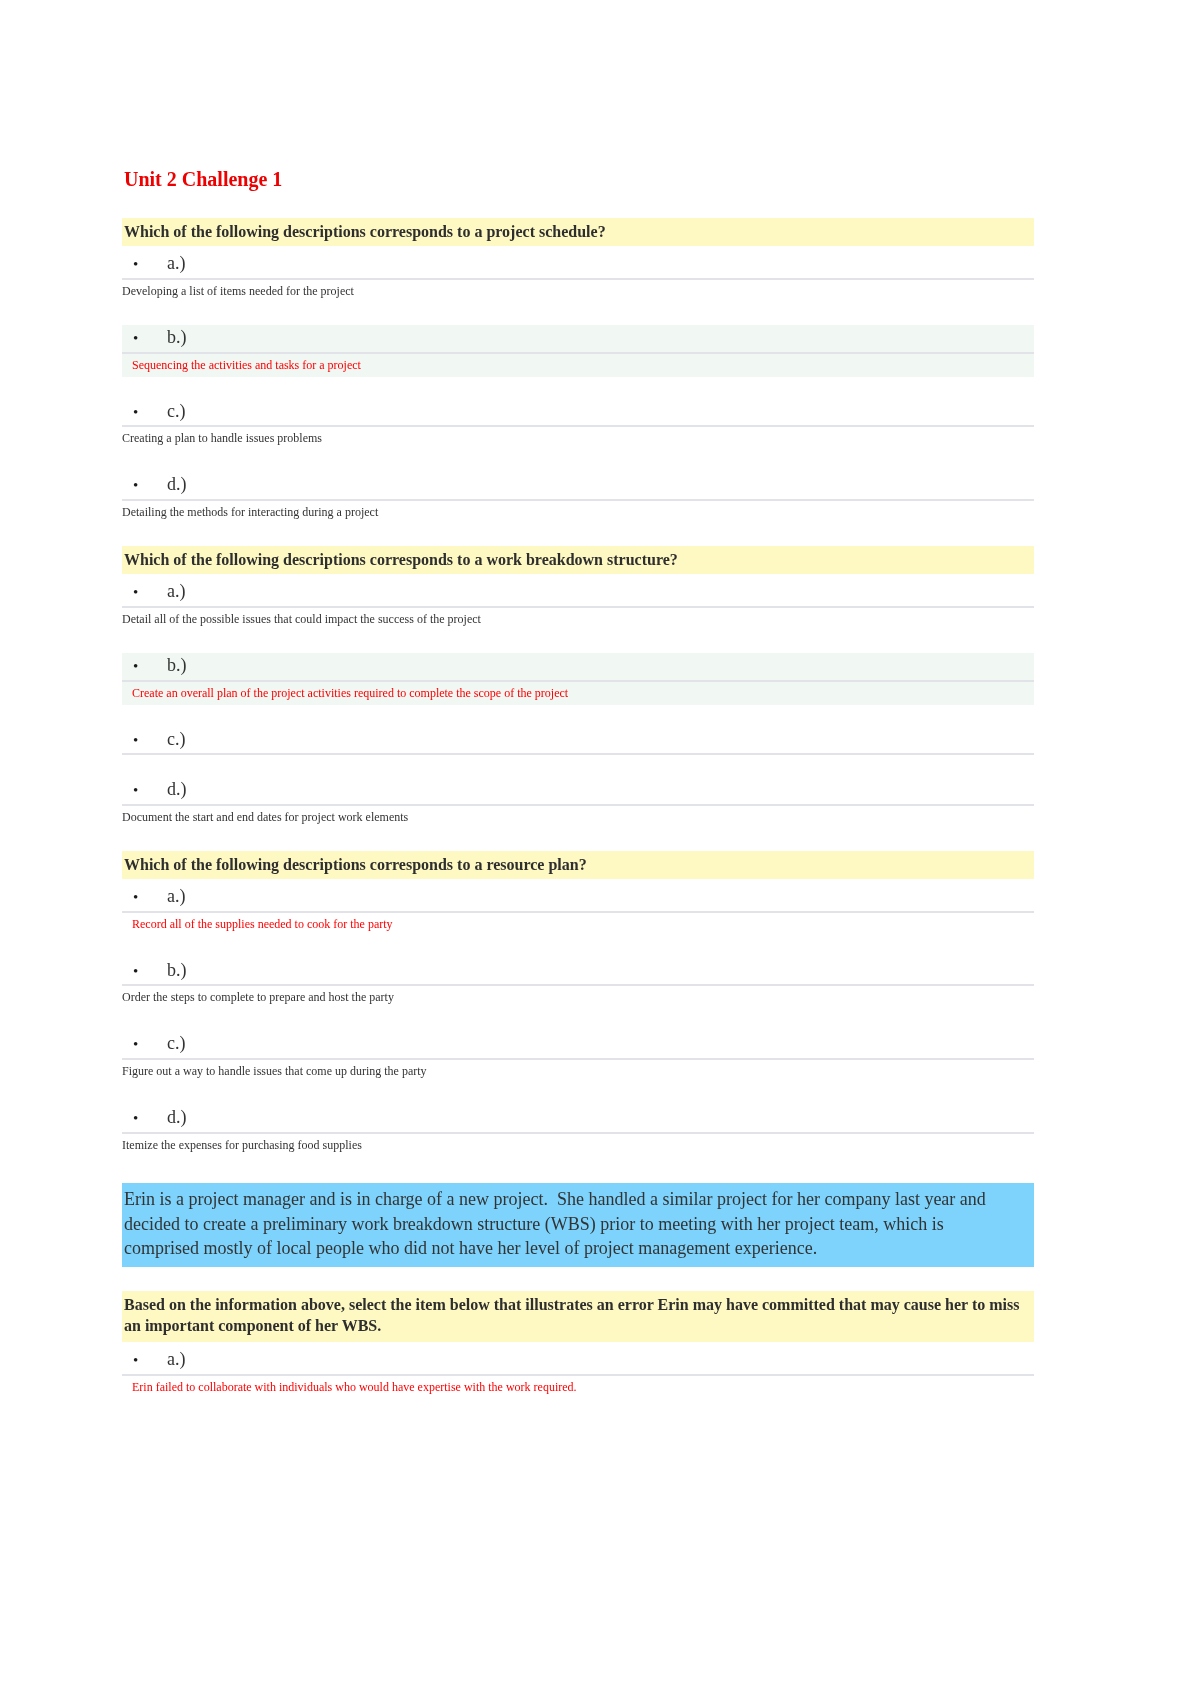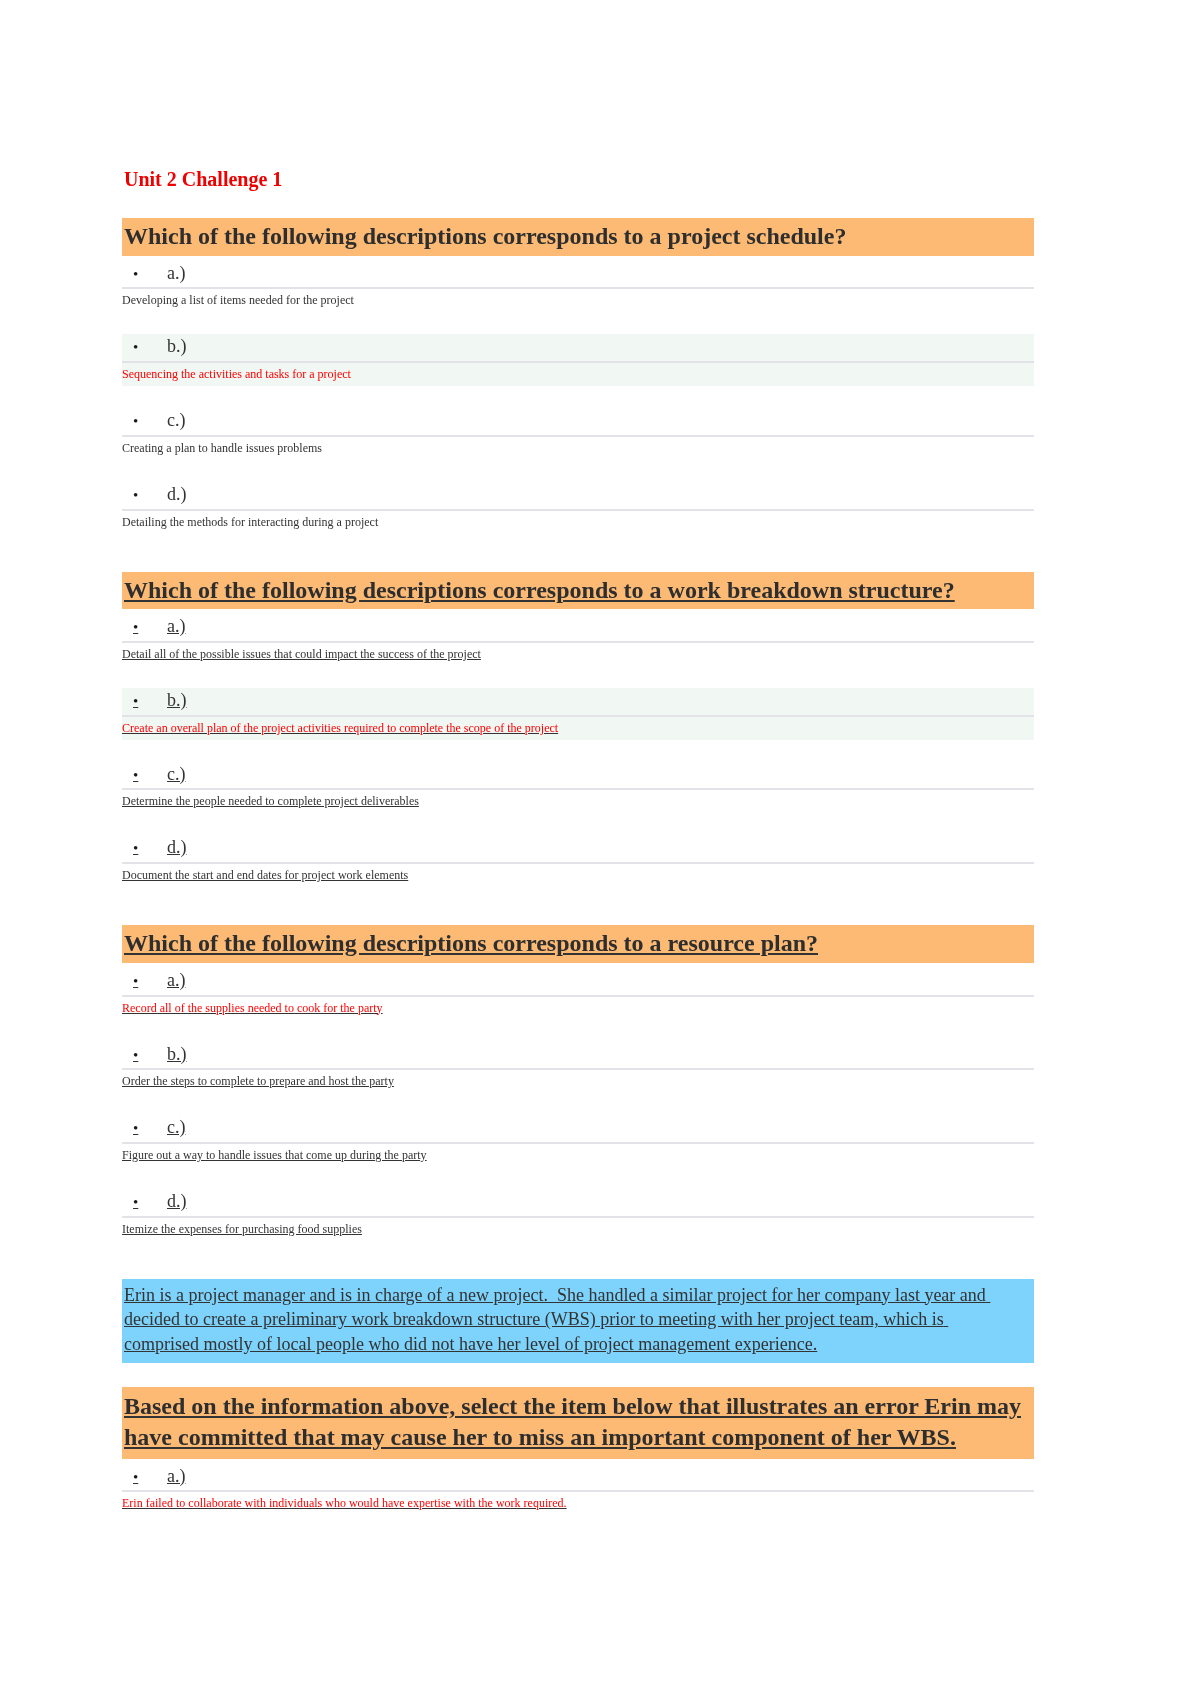--- a/index.html
+++ b/index.html
@@ -12,25 +12,25 @@
     overflow:hidden;
   }
   .content { position:absolute; left:122px; top:168px; width:912px; }
 
   .title {
     font-size:20px; font-weight:bold; color:#ee0000;
     margin:0 0 28px 2px; line-height:1.1;
   }
 
   .question { }
-  .question + .question { margin-top:38px;text-decoration:underline; }
+  .question + .question { margin-top:22px; }
 
   .q-band {
-    background:#fdba74;
-    font-weight:bold; font-size:24px; line-height:1.2;
+    background:#fef9c3;
+    font-weight:bold; font-size:16px; line-height:1.2;
     color:#2e2e2e;
     padding:4px 4px 5px 2px;
   }
   .q-band.multi { line-height:1.3; margin-top:24px; }
 
   .opt-group { margin-top:22px; }
   .q-band + .opt-group { margin-top:5px; }
   .opt-group.highlight { background:#f1f7f3; }
 
   .opt-row {
@@ -42,21 +42,21 @@
   .bullet {
     margin-left:11px; width:34px;
     font-size:15px; color:#1a1a1a;
   }
   .opt-label { color:#333333; }
 
   .opt-answer {
     font-size:12px; line-height:1.25;
     padding:4px 0 4px;
   }
-  .opt-answer.red { color:#ff0000; }
+  .opt-answer.red { color:#ff0000;padding-left:10px; }
 
   .scenario {
     background:#7dd3fc;
     font-size:18px; line-height:1.38;
     padding:4px 40px 6px 2px;
     margin-top:26px;
     white-space:pre-wrap;
   }
 </style>
 </head>
@@ -119,21 +119,20 @@
         <span class="opt-label">b.)</span>
       </div>
       <div class="opt-answer red">Create an overall plan of the project activities required to complete the scope of the project</div>
     </div>
 
     <div class="opt-group">
       <div class="opt-row">
         <span class="bullet">•</span>
         <span class="opt-label">c.)</span>
       </div>
-      <div class="opt-answer">Determine the people needed to complete project deliverables</div>
     </div>
 
     <div class="opt-group">
       <div class="opt-row">
         <span class="bullet">•</span>
         <span class="opt-label">d.)</span>
       </div>
       <div class="opt-answer">Document the start and end dates for project work elements</div>
     </div>
   </section>

